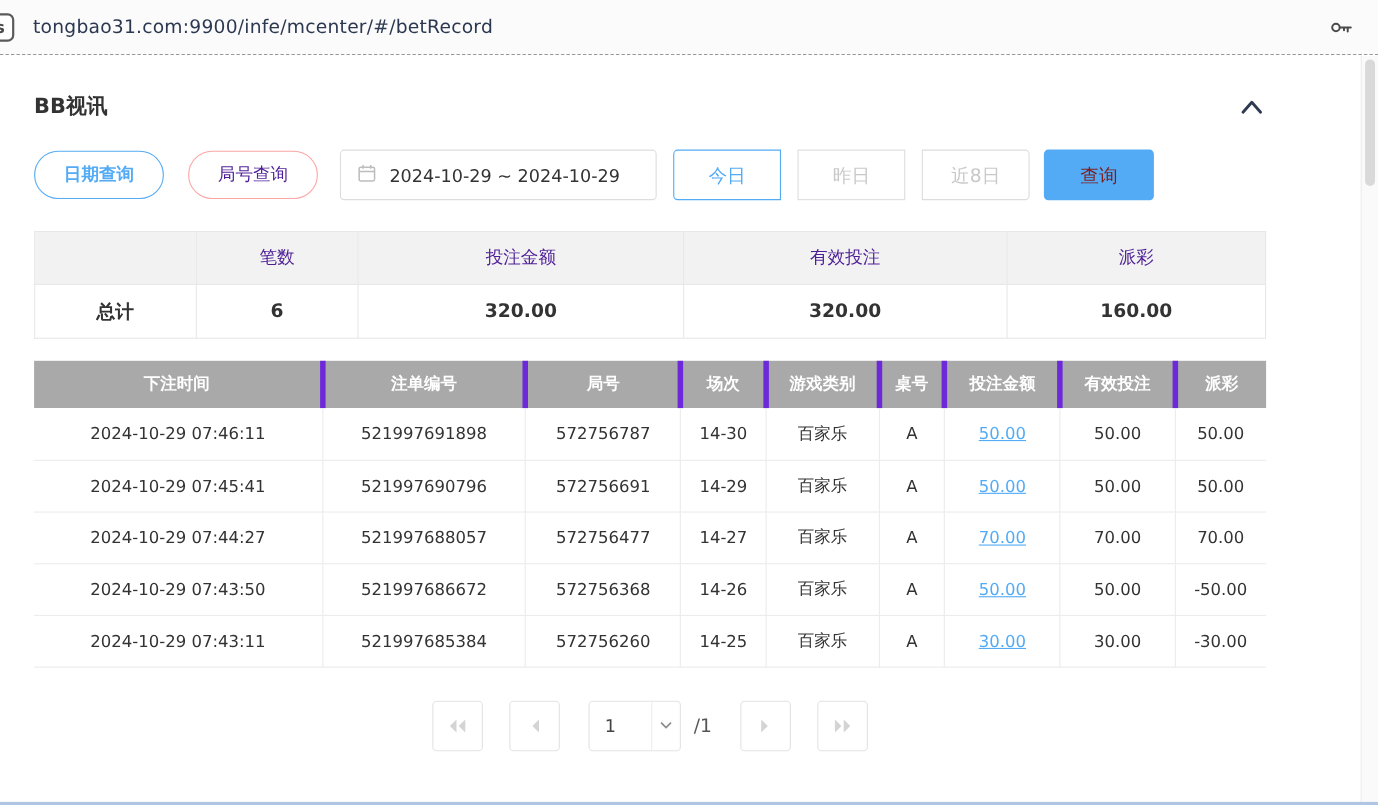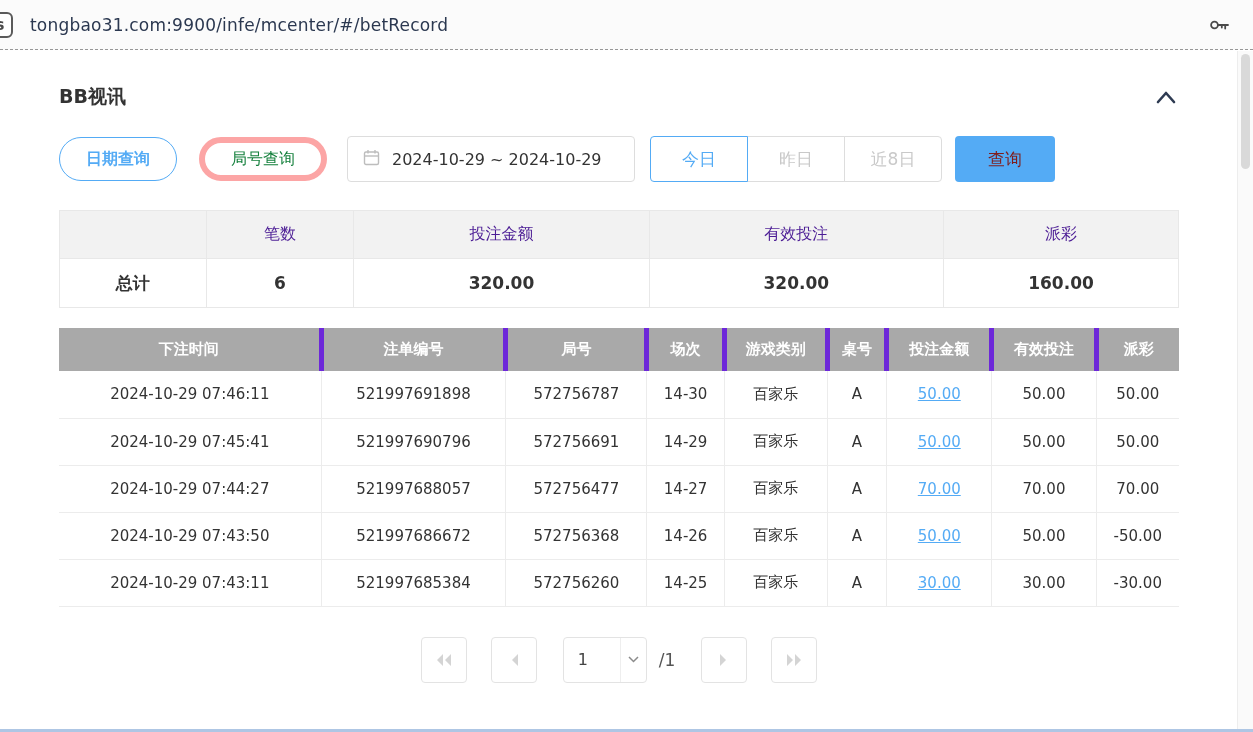--- a/index.html
+++ b/index.html
@@ -10,38 +10,38 @@
   
   .topbar { position:relative; height:50px; background:#fbfbfb;
     border-bottom:1px dashed #979797; display:flex; align-items:center; }
   .edge-frag { position:absolute; left:-13px; top:12px; width:26px; height:26px;
     border:2px solid #5a5a5a; border-radius:6px; display:flex; align-items:center;
     justify-content:center; font-size:15px; font-weight:bold; color:#4a4a4a; background:#fff; }
   .url-text { margin-left:30px; font-size:17px; color:#2b3850; letter-spacing:.2px; }
   .key-icon { position:absolute; right:22px; top:13px; width:24px; height:24px; cursor:pointer; }
 
   
-  .content { padding-left:59px; }
+  .content { padding-left:31px; }
   .panel-header { margin-top:34px; width:1120px; display:flex;
     justify-content:space-between; align-items:center; }
   .panel-title { font-size:19px; font-weight:bold; color:#333; }
   .collapse-btn { width:26px; height:20px; cursor:pointer; display:flex;
     align-items:center; justify-content:center; }
 
   
   .filter-row { margin-top:26px; width:1120px; display:flex; align-items:center; }
   .pill { height:44px; padding:0 26px; border-radius:22px; background:#fff;
     font-size:16px; cursor:pointer; font-family:inherit; }
   .pill.active { border:1px solid #54abf5; color:#54abf5; font-weight:bold; }
-  .pill.plain  { border:6px solid #fca5a5; color:#15803d; margin-left:22px; }
+  .pill.plain  { border:1px solid #fca5a5; color:#4c1d95; margin-left:22px; }
   .date-box { margin-left:20px; width:288px; height:46px; border:1px solid #ddd;
     border-radius:4px; background:#fff; display:flex; align-items:center;
     padding:0 15px; gap:12px; cursor:pointer; }
   .date-text { font-size:16px; color:#333; }
-  .quick-group { margin-left:15px; display:flex; }
+  .quick-group { margin-left:15px; display:flex;gap:16px; }
   .gbtn { width:98px; height:46px; background:#fff; border:1px solid #ddd;
     font-size:17px; color:#c9c9c9; margin-left:-1px; cursor:pointer; font-family:inherit; }
   .gbtn.first { border-radius:4px 0 0 4px; margin-left:0; }
   .gbtn.last  { border-radius:0 4px 4px 0; }
   .gbtn.active { border:1px solid #54abf5; color:#54abf5; position:relative; z-index:1; }
   .search-btn { margin-left:13px; width:100px; height:46px; background:#54abf5;
     color:#7f1d1d; border:none; border-radius:4px; font-size:17px; cursor:pointer; font-family:inherit; }
 
   
   .summary { margin-top:28px; width:1120px; border-collapse:collapse;

